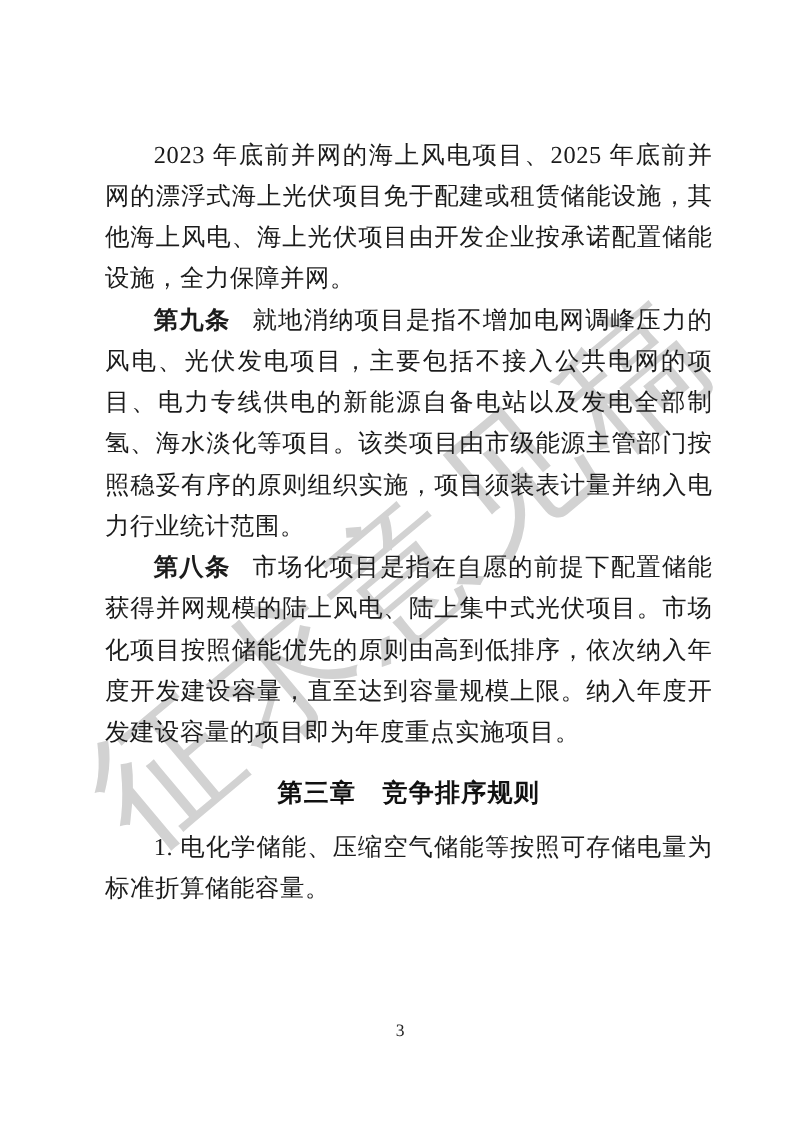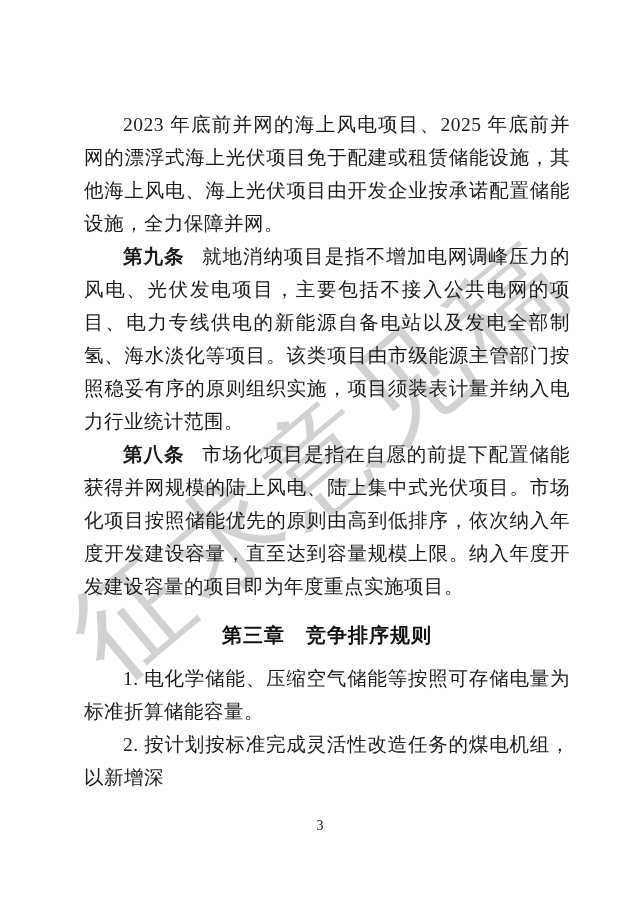--- a/index.html
+++ b/index.html
@@ -87,19 +87,18 @@
 
     <p class="para"><span class="para-label">第九条</span><span class="para-text">就地消纳项目是指不增加电网调峰压力的风电、光伏发电项目，主要包括不接入公共电网的项目、电力专线供电的新能源自备电站以及发电全部制氢、海水淡化等项目。该类项目由市级能源主管部门按照稳妥有序的原则组织实施，项目须装表计量并纳入电力行业统计范围。</span></p>
 
     <p class="para"><span class="para-label">第八条</span><span class="para-text">市场化项目是指在自愿的前提下配置储能获得并网规模的陆上风电、陆上集中式光伏项目。市场化项目按照储能优先的原则由高到低排序，依次纳入年度开发建设容量，直至达到容量规模上限。纳入年度开发建设容量的项目即为年度重点实施项目。</span></p>
 
     <h2 class="chapter-heading">第三章　竞争排序规则</h2>
 
 
     <p class="para"><span class="para-label"></span><span class="para-text">1. 电化学储能、压缩空气储能等按照可存储电量为标准折算储能容量。</span></p>
 
-    <p class="para"><span class="para-label"></span><span class="para-text">2. 按计划按标准完成灵活性改造任务的煤电机组，以新增深</span></p>
 
   </div>
 
   <div class="page-number">3</div>
 
 </div>
 
 </body></html>

